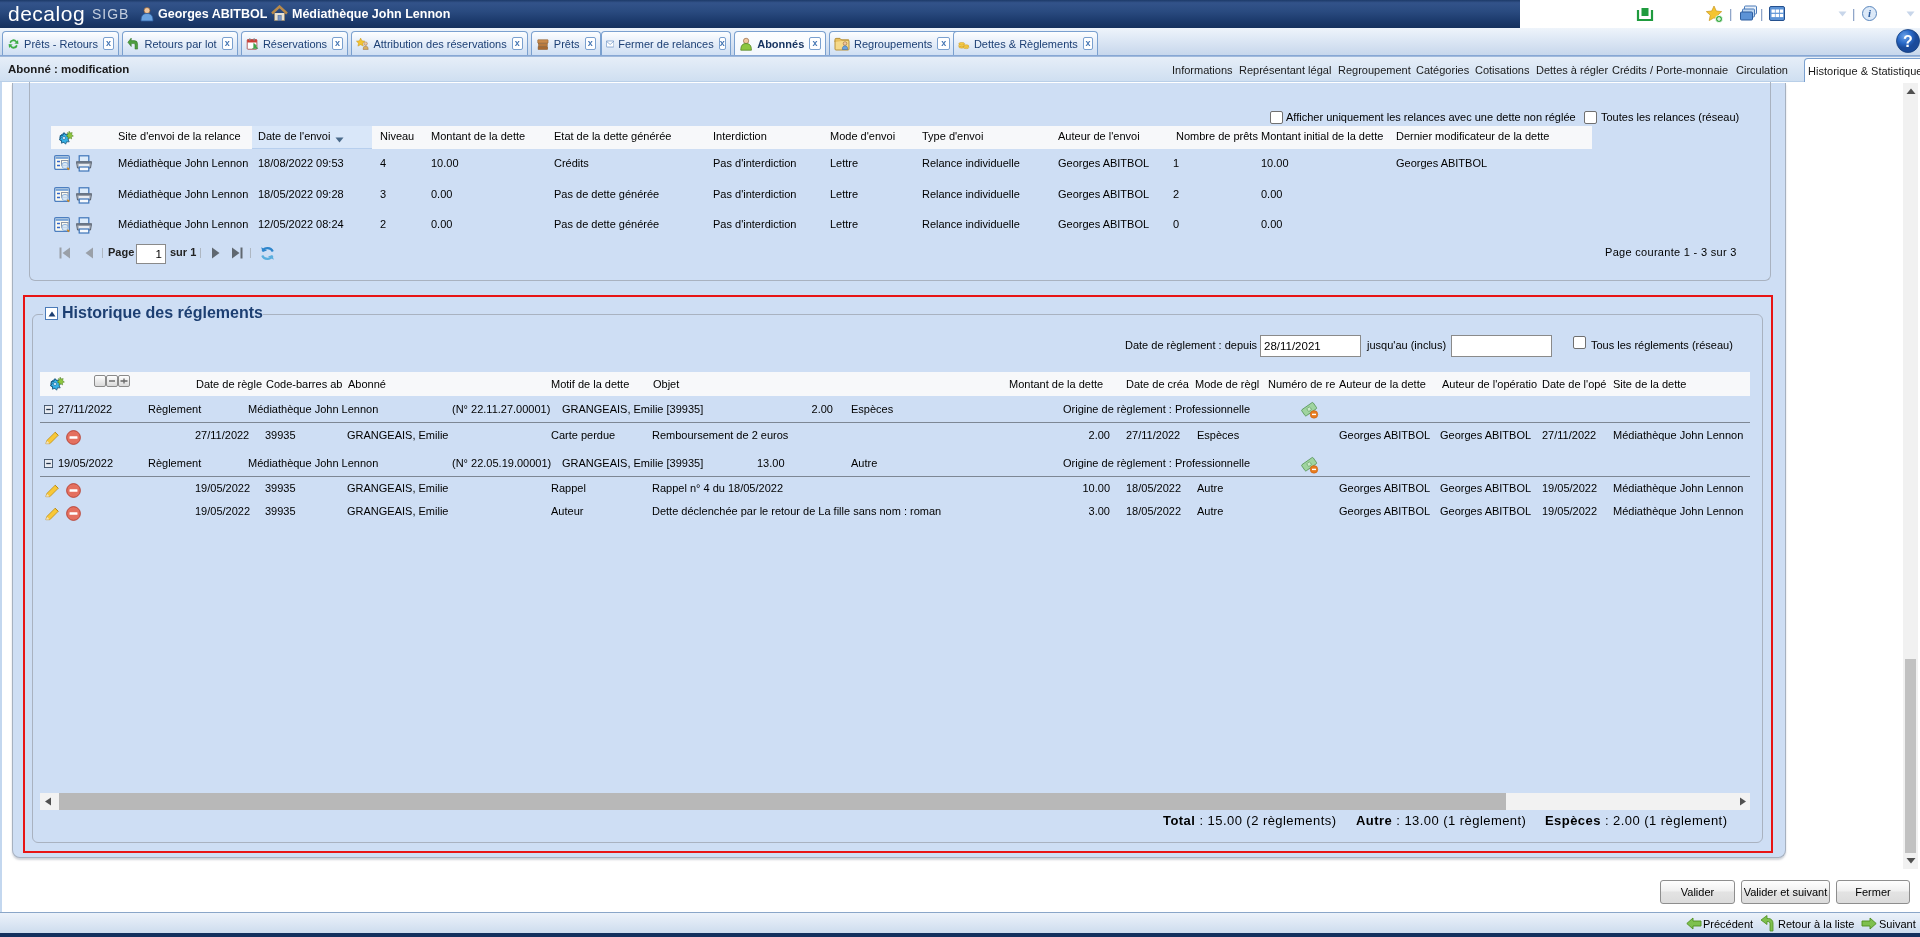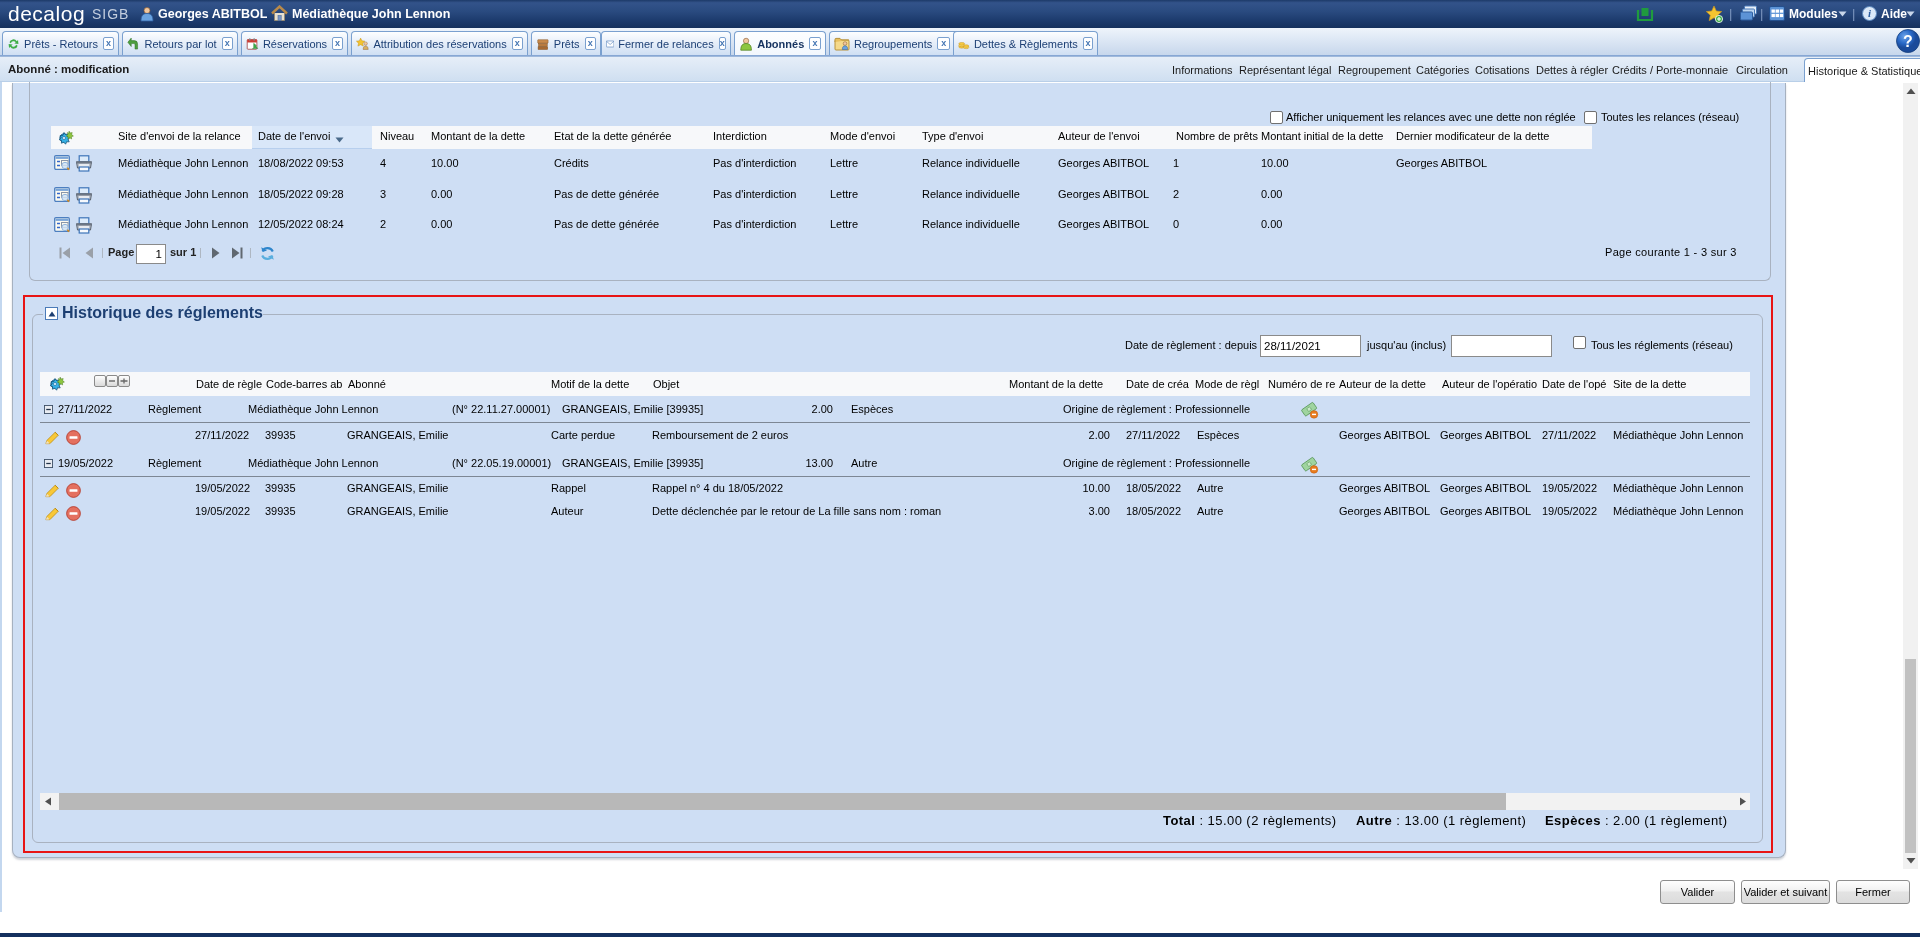--- a/index.html
+++ b/index.html
@@ -1,20 +1,20 @@
 <!DOCTYPE html>
 <html><head>
 <meta charset="utf-8">
 <style>
 * { margin:0; padding:0; box-sizing:border-box; }
 body { font-family:"Liberation Sans", sans-serif; background:#fff; }
 #root { position:relative; width:1920px; height:937px; overflow:hidden; background:#fff; font-size:11px; color:#000; }
 .abs { position:absolute; }
 
-#topbar { position:absolute; left:0; top:0; width:1920px; height:28px;
+#topbar { position:absolute; left:0; top:0; width:1520px; height:28px;
   background:linear-gradient(180deg, #1d3a68 0%, #33538a 10%, #2a4b80 40%, #1c3a6c 75%, #15305d 100%); }
 #topbar .wm { position:absolute; left:8px; top:2px; font-size:21px; font-weight:normal; color:#fff; letter-spacing:0.5px; }
 #topbar .sigb { position:absolute; left:92px; top:6px; font-size:14px; color:#c3cedf; letter-spacing:1px; }
 #topbar .usr { position:absolute; font-size:12.5px; font-weight:bold; color:#fff; top:7px; }
 #topbar .sepv { position:absolute; top:6px; color:#7e97c0; font-size:13px; }
 #topbar .mlabel { position:absolute; top:7px; font-size:12px; font-weight:bold; color:#fff; }
 
 #tabstrip { position:absolute; left:0; top:28px; width:1920px; height:28px;
   background:linear-gradient(#eef4fb, #c7d7ec); border-bottom:1px solid #87a7d4; }
 .tab { position:absolute; top:3px; height:24px; border:1px solid #7aa0cf; border-bottom:none;
@@ -461,21 +461,21 @@
 
       <svg class="abs" style="left:31px;top:376px" width="9" height="9" viewBox="0 0 10 10">
           <rect x="0.5" y="0.5" width="9" height="9" fill="#e8ecf2" stroke="#3d4f66"></rect>
           <path d="M2.5 5 h5" stroke="#223349" stroke-width="1.4"></path>
         </svg>
       <div class="cell" style="left:45px;top:374px">19/05/2022</div>
       <div class="cell" style="left:135px;top:374px">Règlement</div>
       <div class="cell" style="left:235px;top:374px">Médiathèque John Lennon</div>
       <div class="cell" style="left:439px;top:374px">(N° 22.05.19.00001)</div>
       <div class="cell" style="left:549px;top:374px">GRANGEAIS, Emilie [39935]</div>
-      <div class="cell" style="left:764px;top:374px;width:56px;text-align:right">13.00</div>
+      <div class="cell" style="left:744px;top:374px;width:56px;">13.00</div>
       <div class="cell" style="left:838px;top:374px">Autre</div>
       <div class="cell" style="left:1050px;top:374px">Origine de règlement : Professionnelle</div>
       <svg class="abs" style="left:1288px;top:373px" width="18" height="18" viewBox="0 0 18 18">
           <g transform="rotate(-35 8 8)">
             <rect x="1" y="4.5" width="14" height="7.5" rx="1" fill="#9fd49f" stroke="#4e8e4e" stroke-width=".7"></rect>
             <circle cx="8" cy="8.2" r="2" fill="#c8e8c8" stroke="#4e8e4e" stroke-width=".5"></circle>
           </g>
           <circle cx="13" cy="13.4" r="3.8" fill="#e87c1e" stroke="#c05a10" stroke-width=".5"></circle>
           <path d="M11 13.4 h4" stroke="#fff" stroke-width="1.4"></path>
         </svg>
@@ -545,14 +545,28 @@
       </svg>
     <div class="abs" style="left:1905px;top:577px;width:11px;height:194px;background:#c1c1c1"></div>
     <svg class="abs" style="left:1906px;top:775px" width="10" height="7" viewBox="0 0 10 7">
         <path d="M5 6.5 L9.5 1 L0.5 1 Z" fill="#505050"></path>
       </svg>
 
     <div class="btn" style="left:1660px;top:798px;width:75px">Valider</div>
     <div class="btn" style="left:1741px;top:798px;width:89px">Valider et suivant</div>
     <div class="btn" style="left:1836px;top:798px;width:74px">Fermer</div>
   </div>
+  <div id="footer">
+    <svg class="abs" style="left:1686px;top:4px" width="16" height="13" viewBox="0 0 16 13">
+        <path d="M7 1 L7 4 L15 4 L15 9 L7 9 L7 12 L0.8 6.5 Z" fill="#7ec04e" stroke="#4e8e1e" stroke-width=".9"></path>
+      </svg>
+    <div class="cell" style="left:1703px;top:5px;font-size:11px">Précédent</div>
+    <svg class="abs" style="left:1760px;top:2px" width="16" height="17" viewBox="0 0 16 17">
+        <path d="M13 16 L13 8 A4.5 4.5 0 0 0 8.5 3.5 L7 3.5 L7 0.5 L1 5 L7 9.5 L7 6.5 L8 6.5 A2 2 0 0 1 10 8.5 L10 16 Z" fill="#7ec04e" stroke="#4e8e1e" stroke-width=".8"></path>
+      </svg>
+    <div class="cell" style="left:1778px;top:5px;font-size:11px">Retour à la liste</div>
+    <svg class="abs" style="left:1861px;top:4px" width="16" height="13" viewBox="0 0 16 13">
+        <path d="M9 1 L9 4 L1 4 L1 9 L9 9 L9 12 L15.2 6.5 Z" fill="#7ec04e" stroke="#4e8e1e" stroke-width=".9"></path>
+      </svg>
+    <div class="cell" style="left:1879px;top:5px;font-size:11px">Suivant</div>
+  </div>
   <div id="navy"></div>
 </div>
 
 </body></html>

